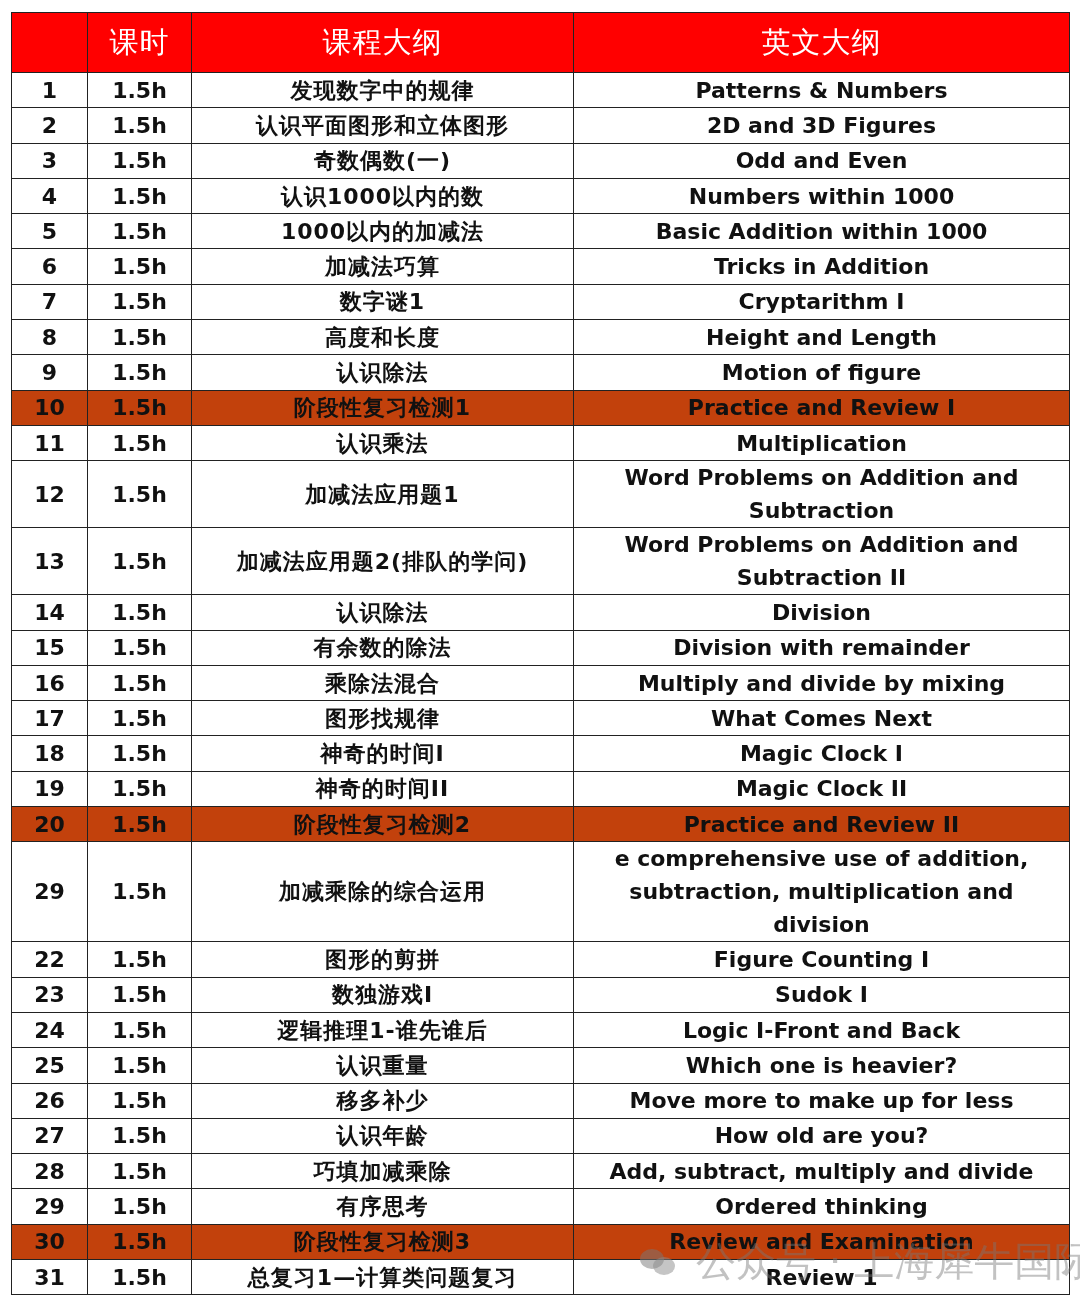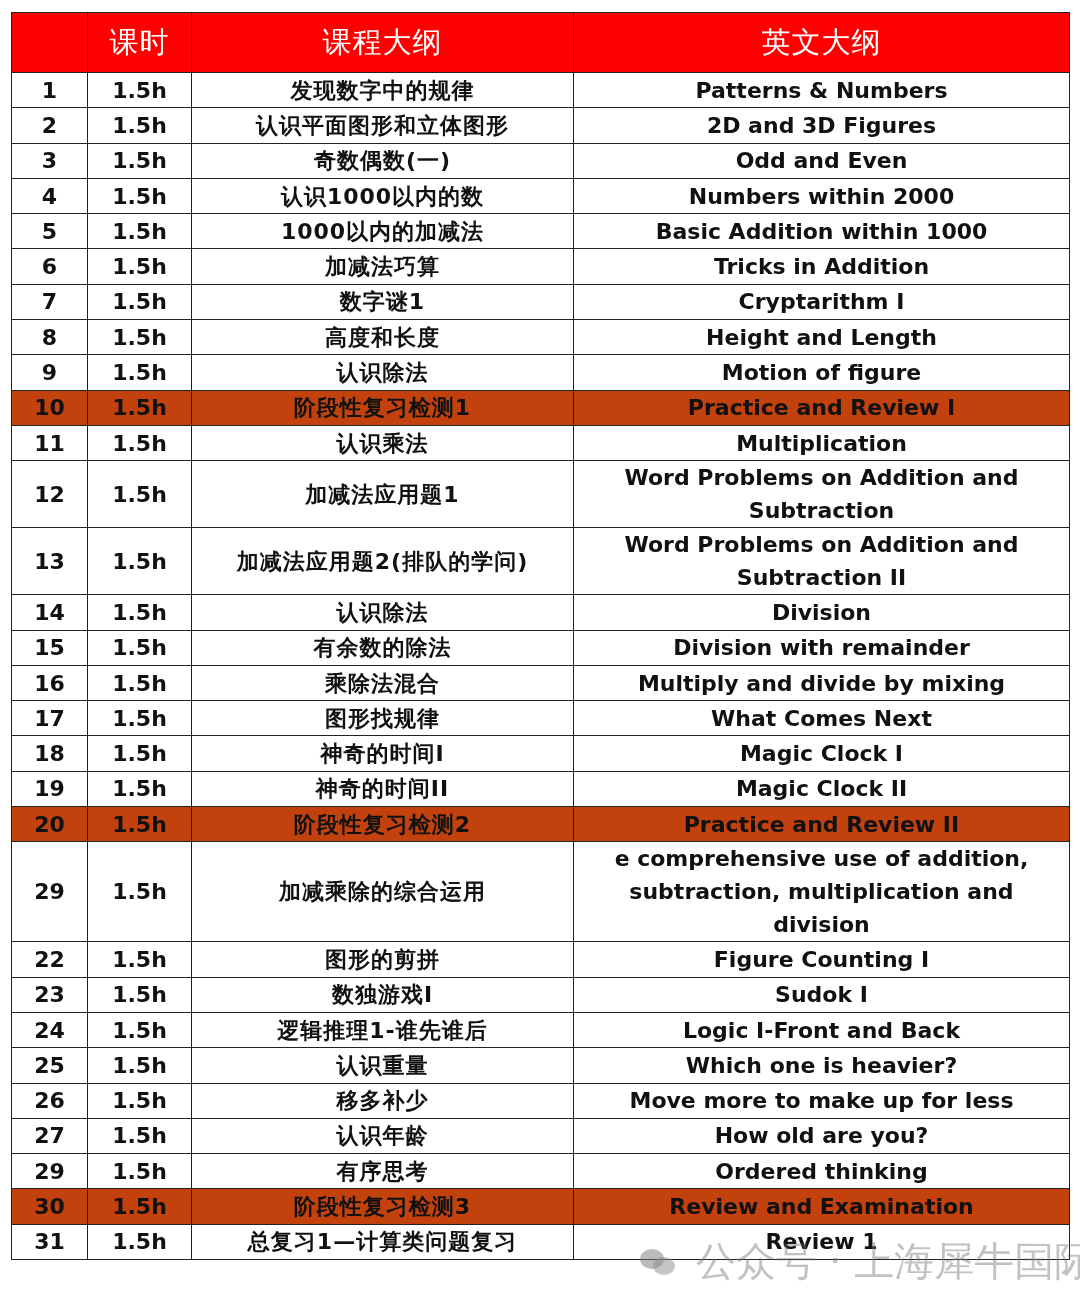--- a/index.html
+++ b/index.html
@@ -55,21 +55,21 @@
         <tr>
           <td>3</td>
           <td>1.5h</td>
           <td class="zh">奇数偶数(一)</td>
           <td>Odd and Even</td>
         </tr>
         <tr>
           <td>4</td>
           <td>1.5h</td>
           <td class="zh">认识1000以内的数</td>
-          <td>Numbers within 2000</td>
+          <td>Numbers within 1000</td>
         </tr>
         <tr>
           <td>5</td>
           <td>1.5h</td>
           <td class="zh">1000以内的加减法</td>
           <td>Basic Addition within 1000</td>
         </tr>
         <tr>
           <td>6</td>
           <td>1.5h</td>
@@ -194,20 +194,26 @@
           <td>26</td>
           <td>1.5h</td>
           <td class="zh">移多补少</td>
           <td>Move more to make up for less</td>
         </tr>
         <tr>
           <td>27</td>
           <td>1.5h</td>
           <td class="zh">认识年龄</td>
           <td>How old are you?</td>
+        </tr>
+        <tr>
+          <td>28</td>
+          <td>1.5h</td>
+          <td class="zh">巧填加减乘除</td>
+          <td>Add, subtract, multiply and divide</td>
         </tr>
         <tr>
           <td>29</td>
           <td>1.5h</td>
           <td class="zh">有序思考</td>
           <td>Ordered thinking</td>
         </tr>
         <tr class="review">
           <td>30</td>
           <td>1.5h</td>

